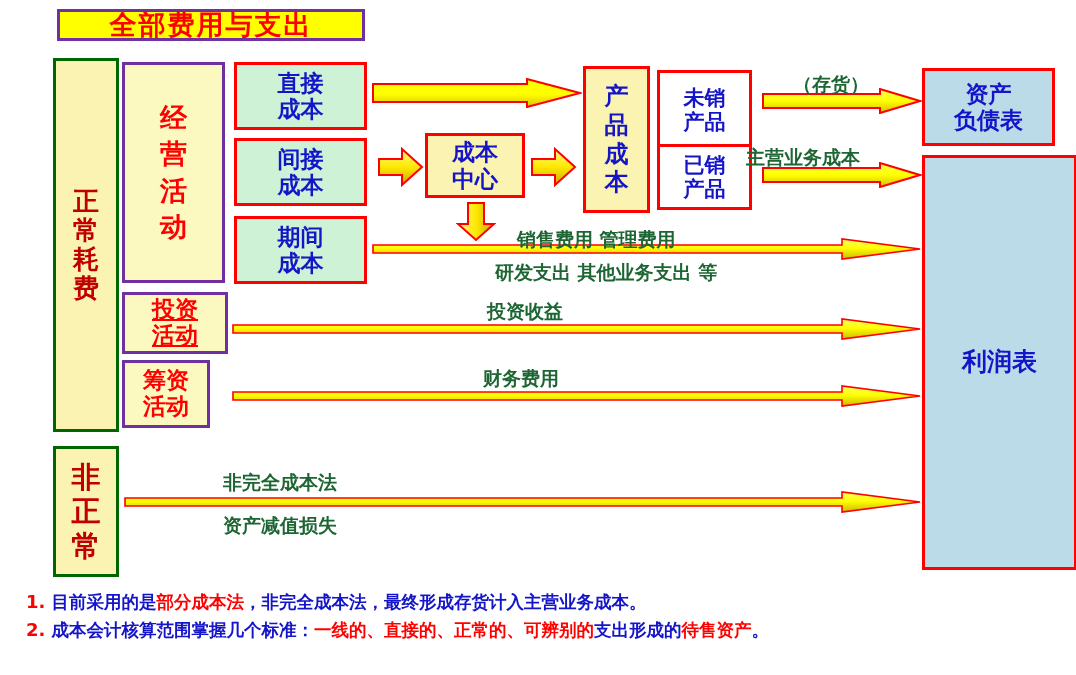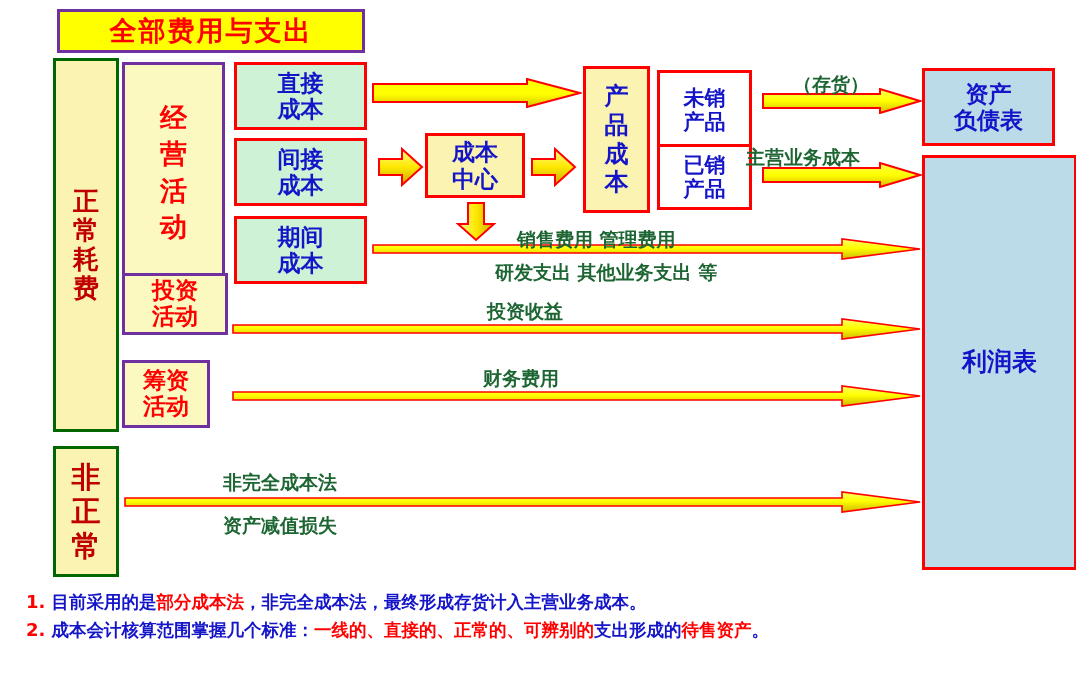--- a/index.html
+++ b/index.html
@@ -108,21 +108,21 @@
   }
   .num { color: #ff0000; font-size: 18px; }
   .red { color: #ff0000; }
   .blue { color: #1414c8; }
 </style>
 </head>
 <body>
 
 <div id="canvas">
 
-  <div class="box title-box" style="left:57px; top:9px; width:308px; height:44px;">
+  <div class="box title-box" style="left:57px; top:9px; width:308px; height:32px;">
     <span>全部费用与支出</span>
   </div>
 
   <div class="box grp-green" style="left:53px; top:58px; width:66px; height:374px;">
     <div class="vtext" style="font-size:26px; line-height:1.12;">
       <span>正</span>
       <span>常</span>
       <span>耗</span>
       <span>费</span>
     </div>
@@ -138,21 +138,21 @@
 
   <div class="box grp-purple" style="left:122px; top:62px; width:103px; height:221px;">
     <div class="vtext" style="font-size:27px; line-height:1.35;">
       <span>经</span>
       <span>营</span>
       <span>活</span>
       <span>动</span>
     </div>
   </div>
 
-  <div class="box grp-purple" style="left:122px; top:273px; width:106px; height:62px;">
+  <div class="box grp-purple" style="left:122px; top:292px; width:106px; height:62px;text-decoration:underline;">
     <div style="font-size:23px; line-height:1.12;">
       <span style="display:block;">投资</span>
       <span style="display:block;">活动</span>
     </div>
   </div>
 
   <div class="box grp-purple" style="left:122px; top:360px; width:88px; height:68px;">
     <div style="font-size:23px; line-height:1.12;">
       <span style="display:block;">筹资</span>
       <span style="display:block;">活动</span>

